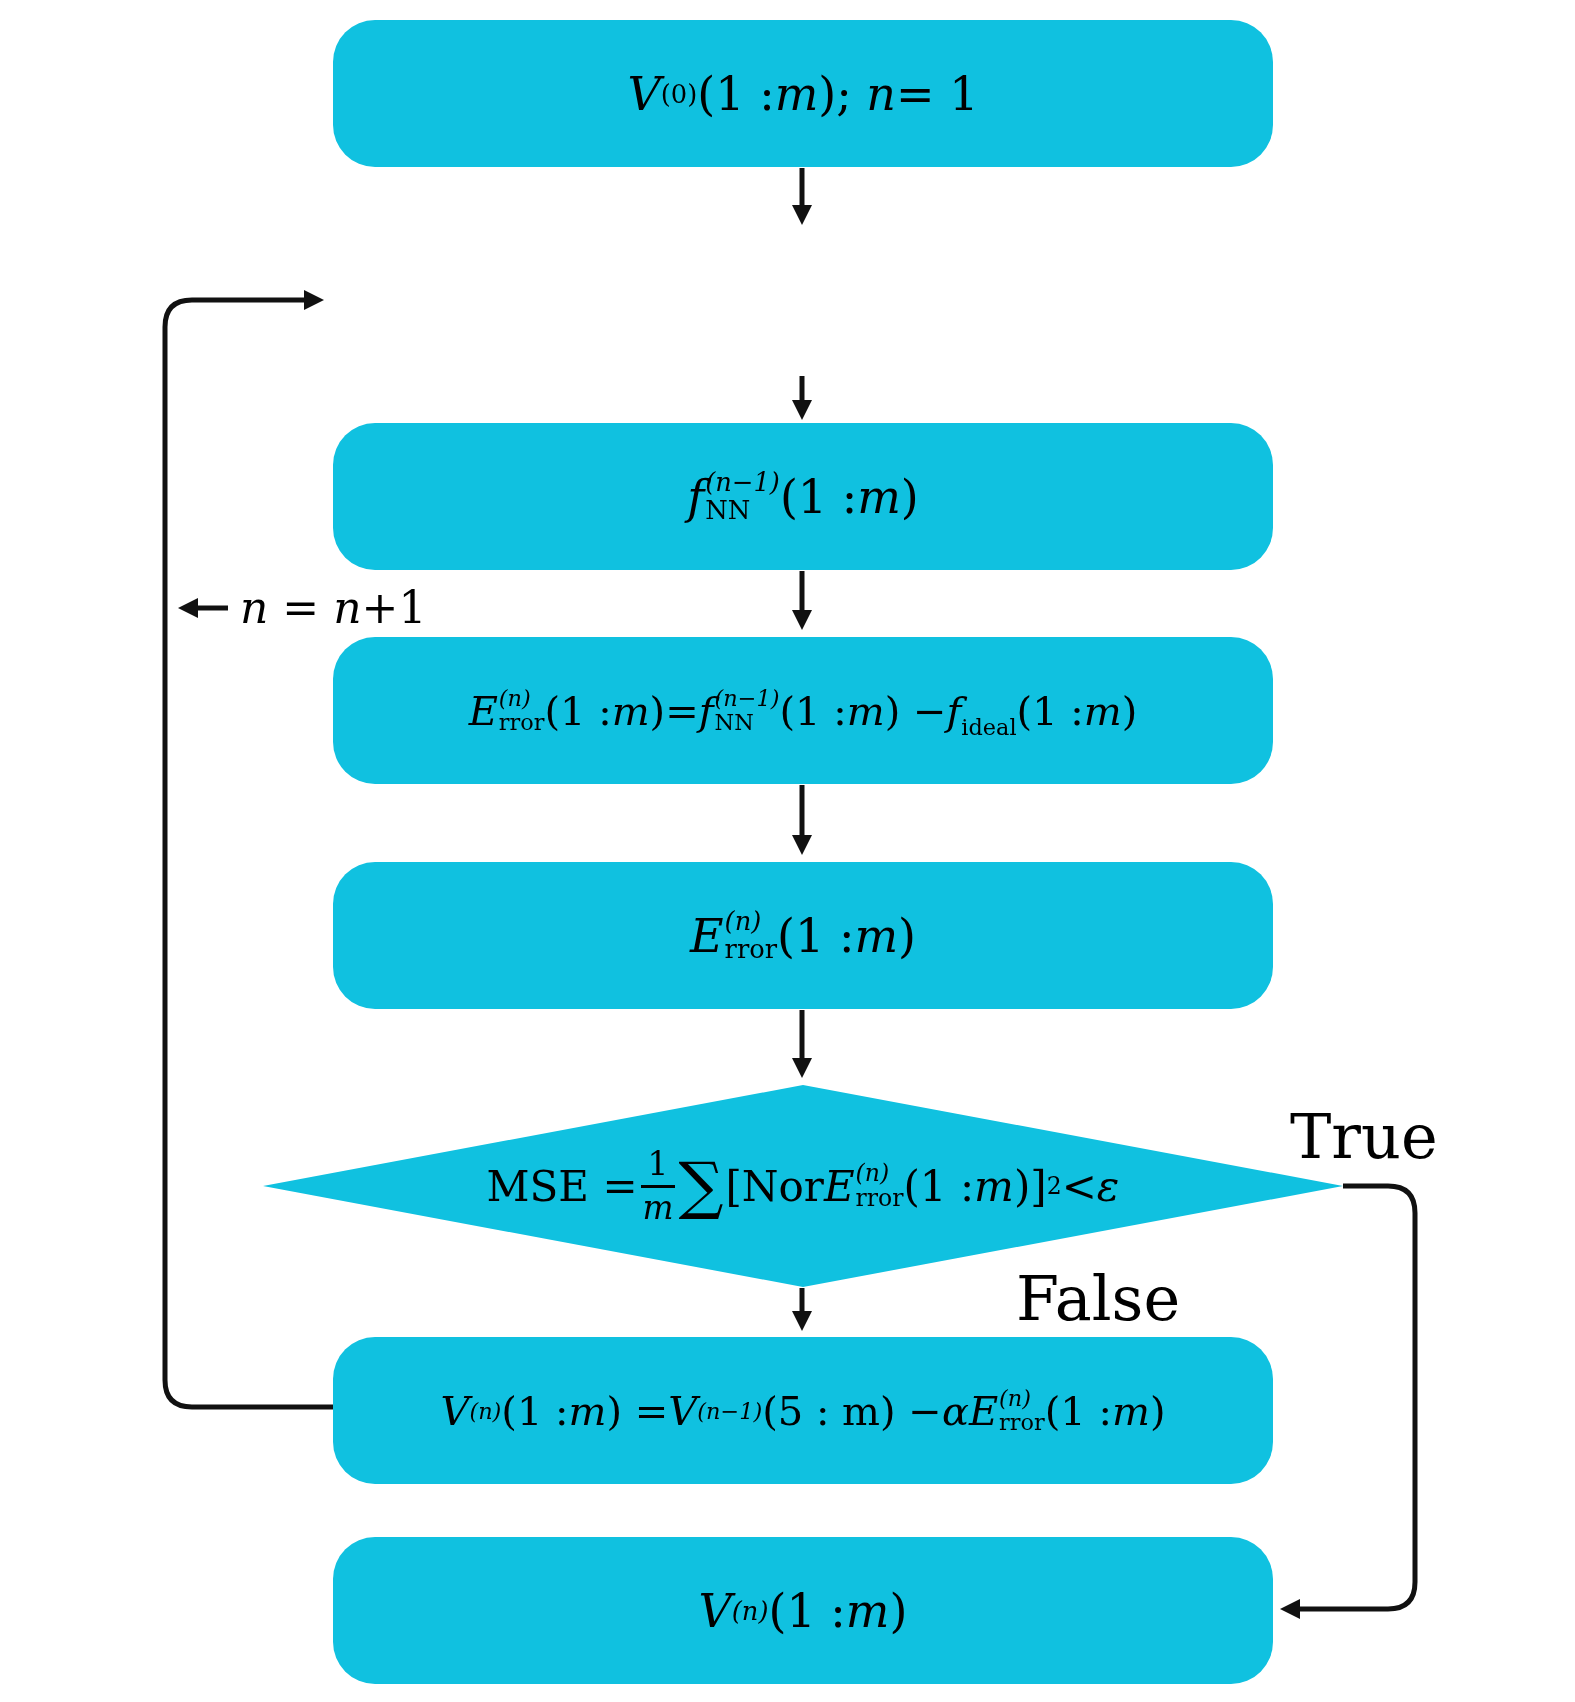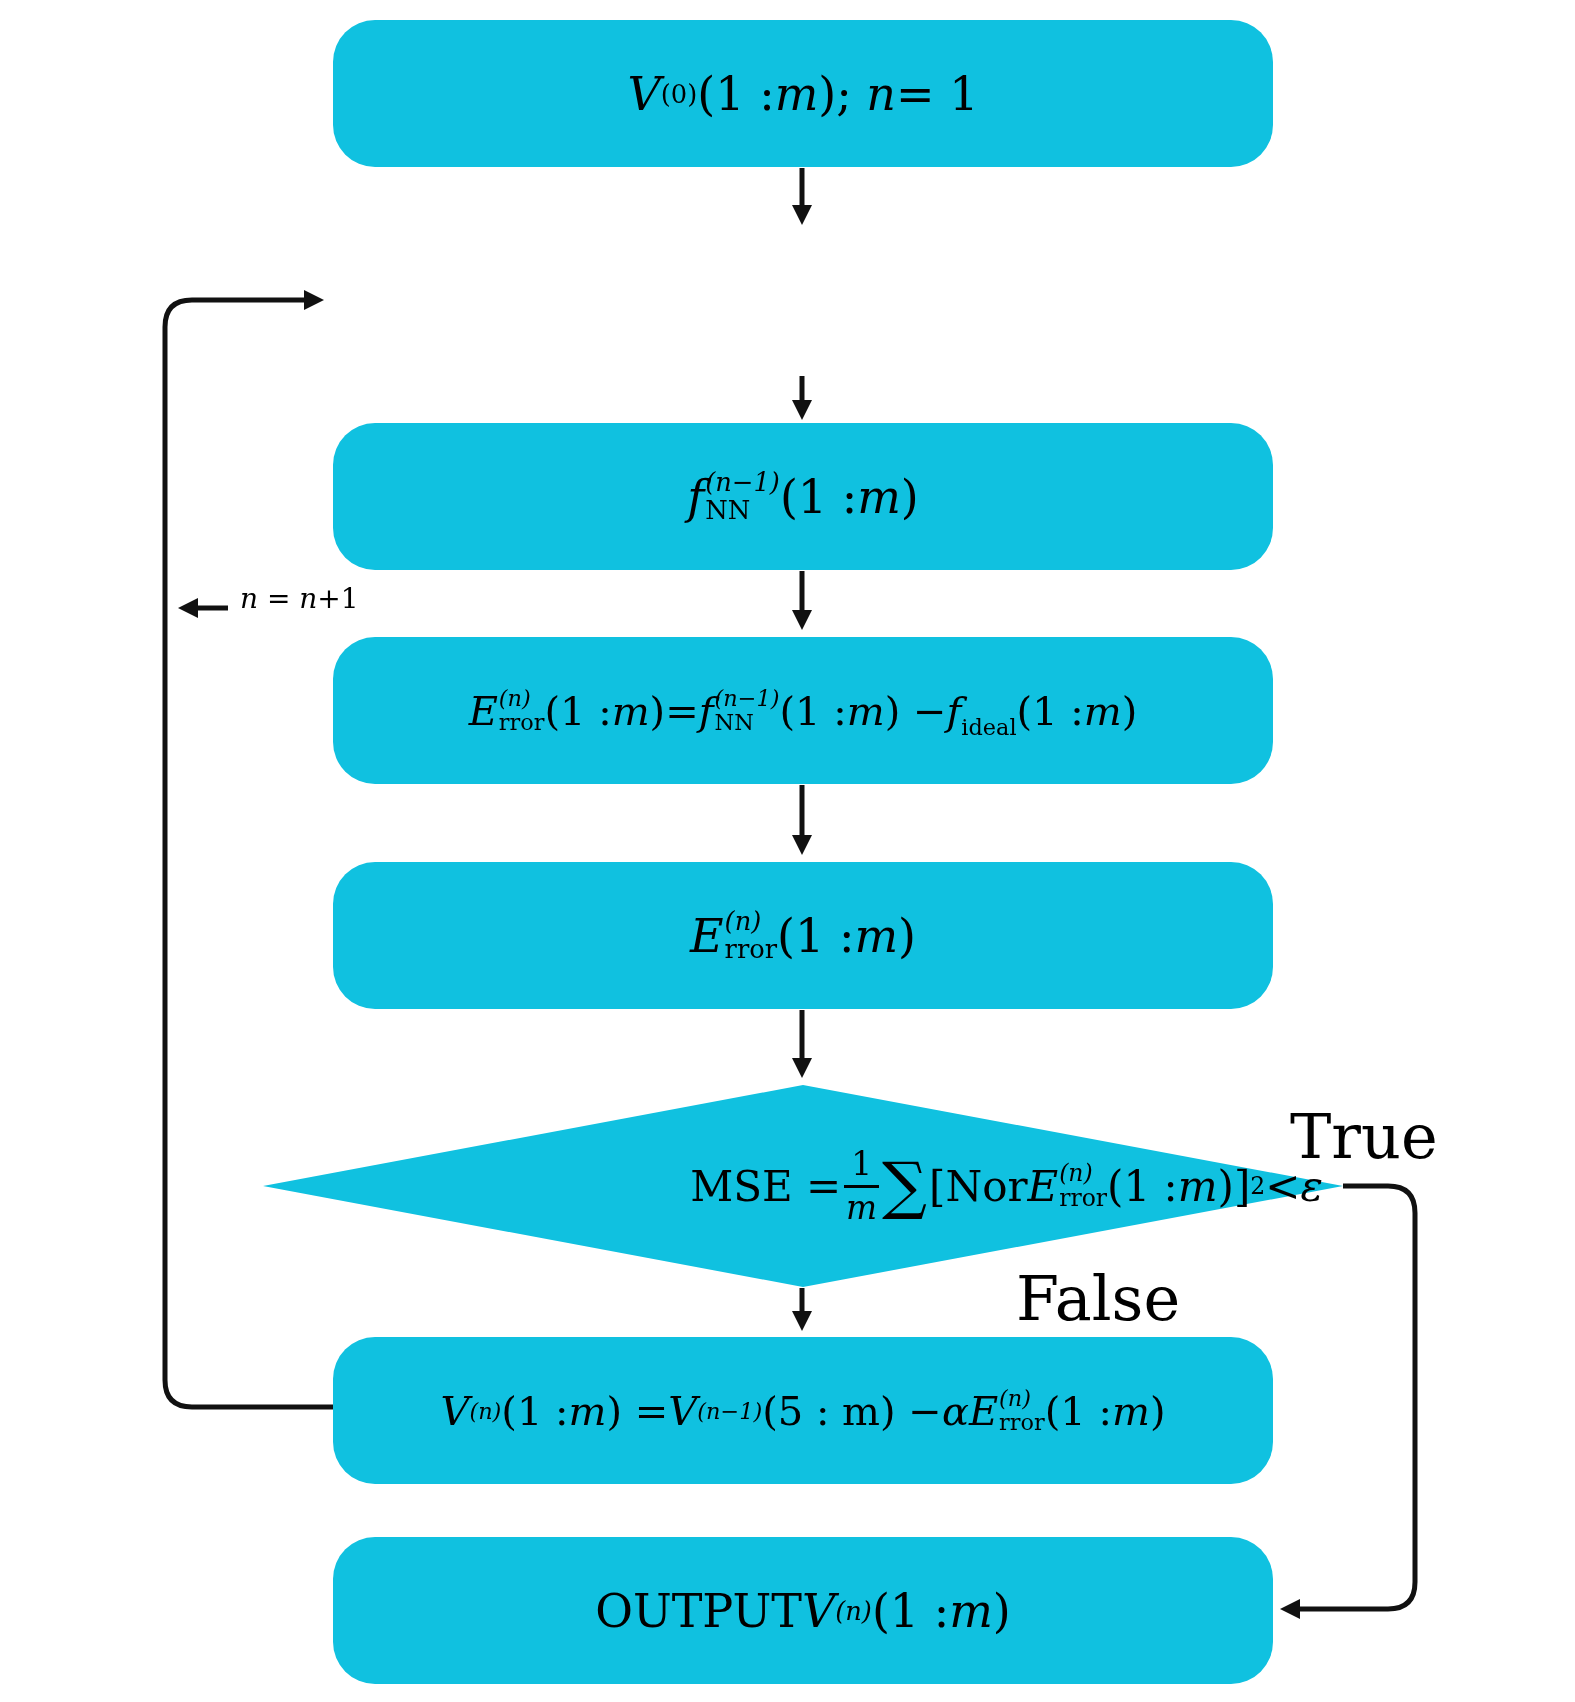--- a/index.html
+++ b/index.html
@@ -11,21 +11,21 @@
   .wires{position:absolute;left:0;top:0;z-index:0;}
   .box{
     position:absolute; left:333px; width:940px; height:147px;
     background:#10c1e0; border-radius:42px;
     display:flex; align-items:center; justify-content:center;
     font-size:46px; white-space:nowrap; z-index:1;
   }
   .box.small{font-size:40px;}
   .dtext{
     position:absolute; left:283px; top:1085px; width:1040px; height:202px;
-    display:flex; align-items:center; justify-content:flex-end;
+    display:flex; align-items:center; justify-content:center;
     font-size:42px; white-space:nowrap; z-index:1;
   }
   .lbl{position:absolute; font-size:62px; white-space:nowrap; z-index:1;}
   .it{font-style:italic;}
   .sup{font-size:0.56em; vertical-align:0.55em;}
   .sub{font-size:0.56em; vertical-align:-0.28em;margin-top:33px;}
   .ss{
     display:inline-flex; flex-direction:column; align-items:flex-start;
     vertical-align:-0.48em; line-height:1.05; margin-left:1px;
   }
@@ -153,27 +153,26 @@
       <span class="ss">
         <span class="sp it">(n)</span>
         <span class="sb">rror</span>
       </span>
       <span>(1 : </span>
       <span class="it">m</span>
       <span>)</span>
   </div>
 
   <div class="box" style="top:1537px">
-    <span>OUTPUT </span>
       <span class="it">V</span>
       <span class="sup it">(n)</span>
       <span>(1 : </span>
       <span class="it">m</span>
       <span>)</span>
   </div>
 
-  <div class="lbl" style="left:240px; top:582px; font-size:28px">
+  <div class="lbl" style="left:240px; top:582px; font-size:44px">
     <span class="it">n</span><span> = </span><span class="it">n</span><span>+1</span>
   </div>
   <div class="lbl" style="left:1290px; top:1100px">True</div>
   <div class="lbl" style="left:1016px; top:1262px">False</div>
 
 </div>
 
 </body></html>

